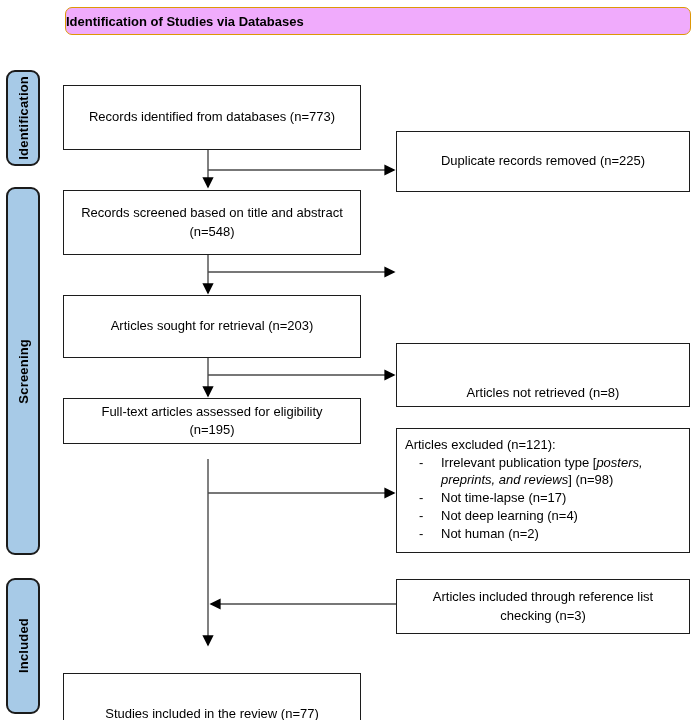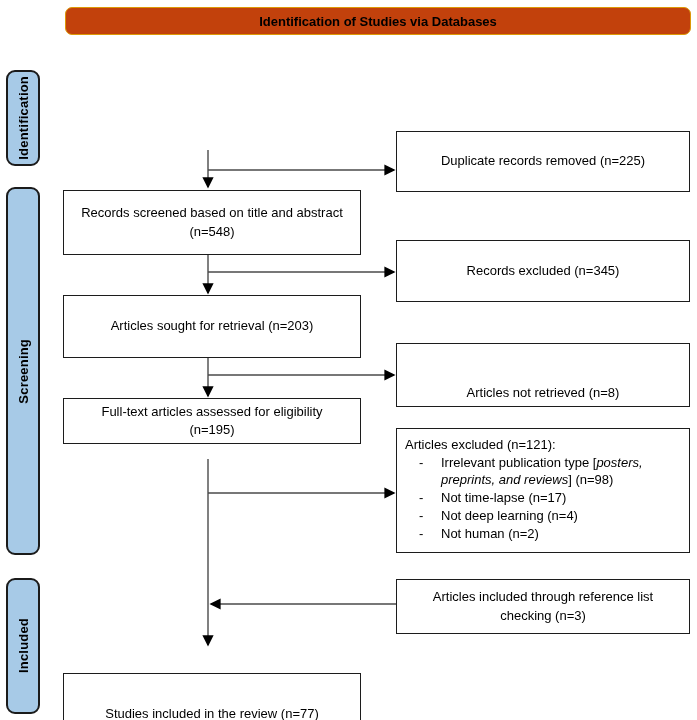--- a/index.html
+++ b/index.html
@@ -4,22 +4,22 @@
 <style>
   html,body{margin:0;padding:0;background:#ffffff;}
   .canvas{
     position:relative;width:697px;height:720px;background:#ffffff;
     font-family:"Liberation Sans",sans-serif;color:#000;overflow:hidden;
   }
   .arrows{position:absolute;left:0;top:0;width:697px;height:720px;}
 
   .banner{
     position:absolute;left:65px;top:7px;width:626px;height:28px;box-sizing:border-box;
-    background:#c2410c;border:1.5px solid #DD9806;border-radius:7px;
-    display:flex;align-items:center;justify-content:center;
+    background:#f0abfc;border:1.5px solid #DD9806;border-radius:7px;
+    display:flex;align-items:center;
     font-weight:bold;font-size:13px;
   }
 
   .stage{
     position:absolute;left:6px;width:34px;box-sizing:border-box;
     background:#A7CAE7;border:2px solid #1b1b1b;border-radius:9px;
     display:flex;align-items:center;justify-content:center;
   }
   .stage .vtext{
     writing-mode:vertical-rl;transform:rotate(180deg);
@@ -85,38 +85,38 @@
   <div class="stage stage-1">
     <span class="vtext">Identification</span>
   </div>
   <div class="stage stage-2">
     <span class="vtext">Screening</span>
   </div>
   <div class="stage stage-3">
     <span class="vtext">Included</span>
   </div>
 
+  <div class="box main-box b1">
+    <span>Records identified from databases (n=773)</span>
+  </div>
   <div class="box main-box b2">
     <span>Records screened based on title and abstract (n=548)</span>
   </div>
   <div class="box main-box b3">
     <span>Articles sought for retrieval (n=203)</span>
   </div>
   <div class="box main-box b4">
     <span>Full-text articles assessed for eligibility (n=195)</span>
   </div>
   <div class="box main-box b5">
     <span>Studies included in the review (n=77)</span>
   </div>
 
   <div class="box side-box r1">
     <span>Duplicate records removed (n=225)</span>
-  </div>
-  <div class="box side-box r2">
-    <span>Records excluded (n=345)</span>
   </div>
   <div class="box side-box r3">
     <span>Articles not retrieved (n=8)</span>
   </div>
 
   <div class="box side-box r4">
     <div class="excl-title">Articles excluded (n=121):</div>
     <div class="excl-item">
       <span class="dash">-</span>
       <span class="itxt"><span>Irrelevant publication type [</span><i>posters, preprints, and reviews</i><span>] (n=98)</span></span>

